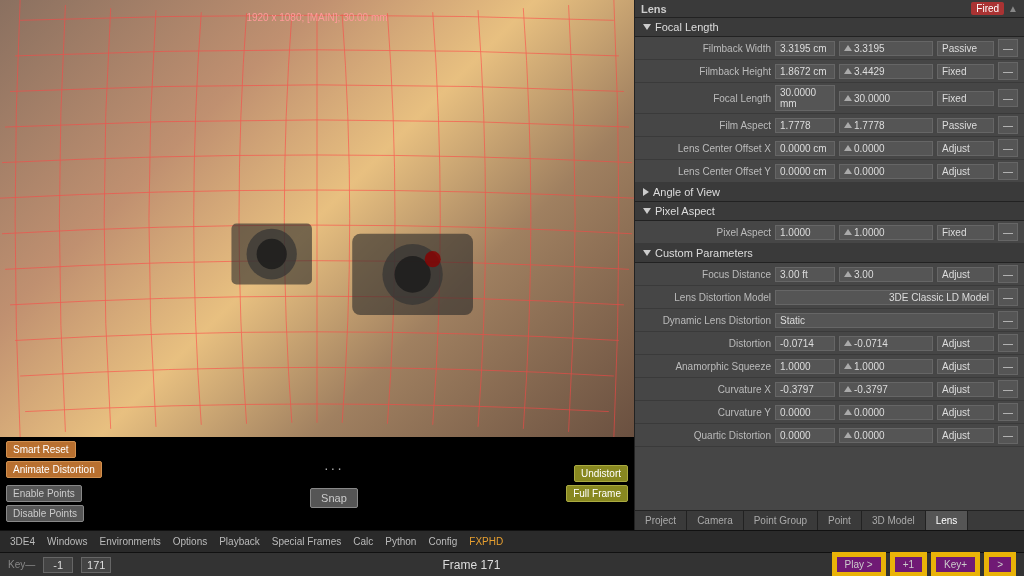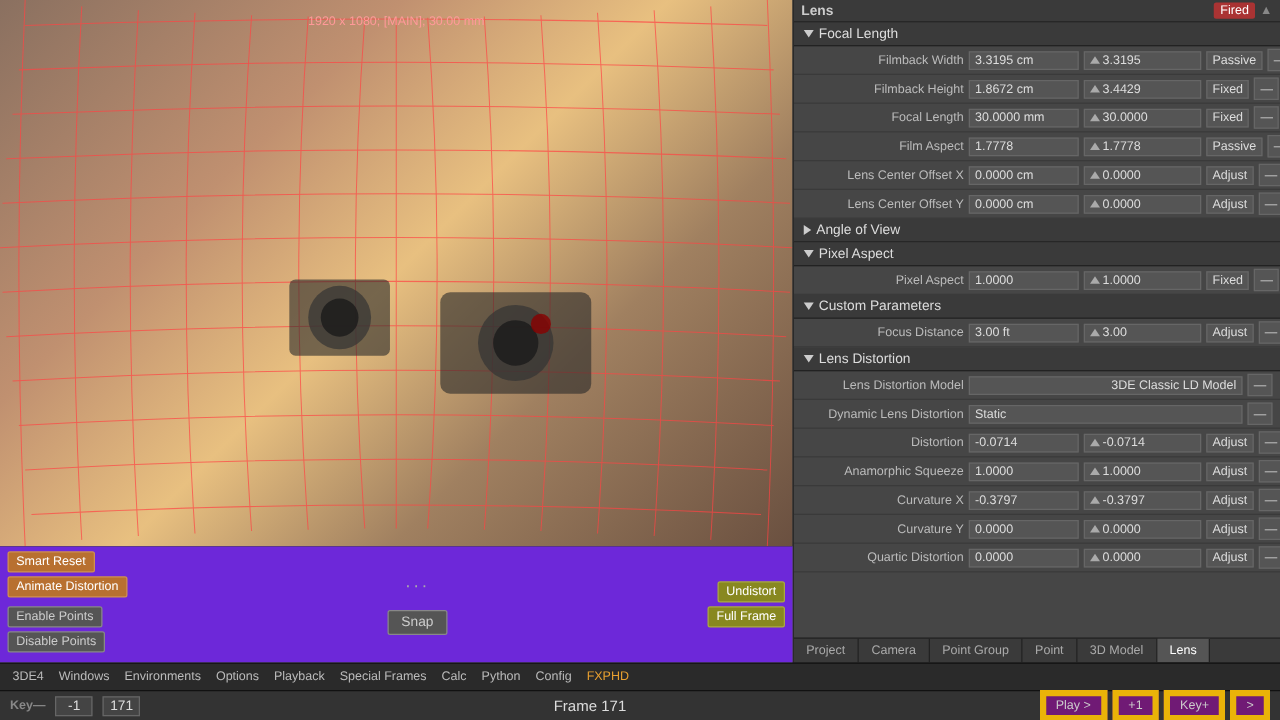--- a/index.html
+++ b/index.html
@@ -56,21 +56,21 @@
 
     
     .grid-svg {
       position: absolute;
       inset: 0;
       width: 100%;
       height: 100%;
     }
 
     .viewport-bottom-bar {
-      background: #6d28d9;
+      background: #000000;
       padding: 4px 6px;
       display: flex;
       align-items: center;
       gap: 6px;
       flex-wrap: wrap;
       min-height: 90px;
     }
 
     .btn-small {
       background: #555;
@@ -186,21 +186,21 @@
       flex-shrink: 0;
       text-align: right;
     }
 
     .prop-value {
       background: #555;
       border: 1px solid #666;
       color: #ddd;
       font-size: 10px;
       padding: 1px 4px;
-      width: 88px;
+      width: 60px;
       flex-shrink: 0;
     }
 
     .prop-value2 {
       background: #555;
       border: 1px solid #666;
       color: #ddd;
       font-size: 10px;
       padding: 1px 4px;
       width: 94px;
@@ -321,21 +321,20 @@
       display: flex;
       align-items: center;
       padding: 0 8px;
       gap: 8px;
       border-top: 1px solid #111;
     }
 
     .status-key {
       color: #888;
       font-size: 10px;
-      font-weight: bold;
     }
 
     .status-num {
       background: #444;
       border: 1px solid #666;
       color: #ddd;
       font-size: 11px;
       padding: 1px 4px;
       min-width: 30px;
       text-align: center;
@@ -560,24 +559,20 @@
         <span class="prop-label">Focus Distance</span>
         <div class="prop-value">3.00 ft</div>
         <div class="prop-value2">
           <span class="prop-triangle-up"></span>
           <span>3.00</span>
         </div>
         <div class="prop-mode">Adjust</div>
         <span class="prop-btn-minus">—</span>
       </div>
 
-      <div class="panel-section-header">
-        <span class="triangle-down"></span>
-        <span>Lens Distortion</span>
-      </div>
 
       <div class="prop-row">
         <span class="prop-label">Lens Distortion Model</span>
         <div class="dropdown-full" style="flex:1; background:#555; border:1px solid #666; color:#ddd; font-size:10px; padding:1px 4px;text-align:right;">3DE Classic LD Model</div>
         <span class="prop-btn-minus">—</span>
       </div>
 
       <div class="prop-row">
         <span class="prop-label">Dynamic Lens Distortion</span>
         <div class="dropdown-full" style="flex:1; background:#555; border:1px solid #666; color:#ddd; font-size:10px; padding:1px 4px;">Static</div>

